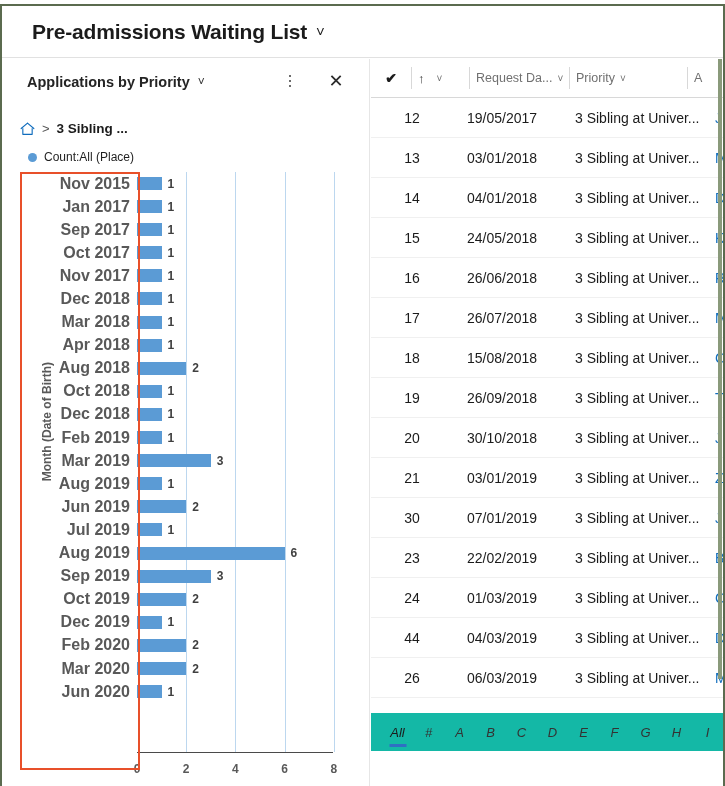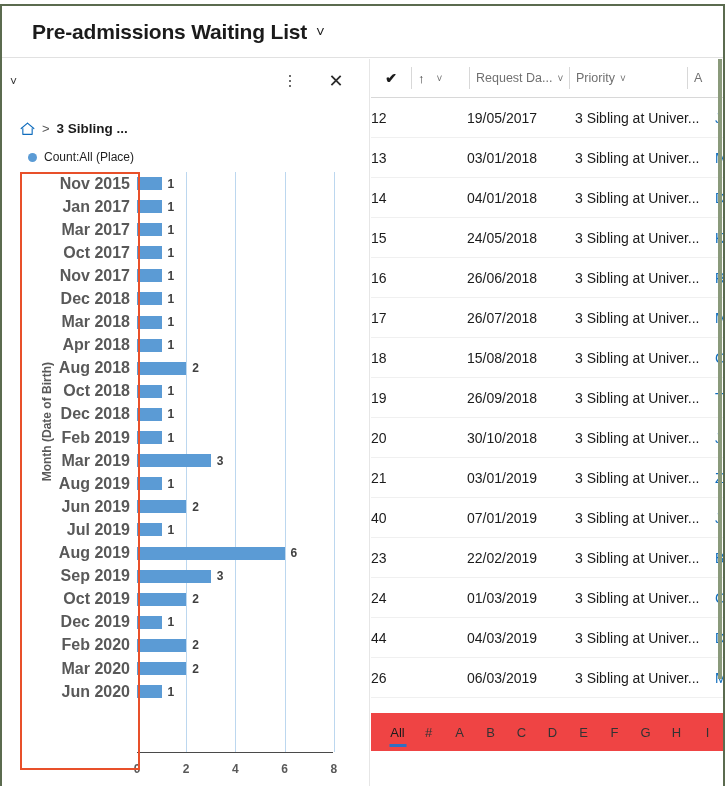--- a/index.html
+++ b/index.html
@@ -331,21 +331,21 @@
     border-bottom: 1px solid #f0f0f0;
     display: flex;
     align-items: center;
     font-size: 14px;
     color: #1b1b1b;
     box-sizing: border-box;
     cursor: pointer;
   }
   .cell-idx {
     width: 90px;
-    text-align: left;
+    text-align: center;
     padding-right: 8px;
     box-sizing: border-box;
   }
   .cell-date {
     width: 110px;
     box-sizing: border-box;
     padding-left: 6px;
   }
   .cell-pri {
     width: 143px;
@@ -360,26 +360,27 @@
     white-space: nowrap;
     overflow: hidden;
     padding-left: 1px;
   }
   .alpha-bar {
     position: absolute;
     left: 0;
     top: 654px;
     width: 352px;
     height: 38px;
-    background: #ef4444;
+    background: #14b8a6;
     display: flex;
     align-items: center;
     padding-left: 11px;
     box-sizing: border-box;
     overflow: hidden;
+    font-style: italic;
   }
   .alpha {
     width: 31px;
     text-align: center;
     font-size: 13px;
     color: #333;
     cursor: pointer;
     position: relative;
     flex: 0 0 auto;
   }
@@ -427,20 +428,21 @@
 <div class="window">
 
   <div class="titlebar">
     <span class="app-title">Pre-admissions Waiting List</span>
     <span class="title-chevron">˅</span>
   </div>
 
   <div class="chart-panel">
 
     <div class="chart-header">
+      <span class="chart-title">Applications by Priority</span>
       <span class="chart-title-chevron">˅</span>
       <div class="chart-header-actions">
         <span class="icon-btn">
           <span class="ellipsis-v">
               <i></i>
               <i></i>
               <i></i>
             </span>
         </span>
         <span class="icon-btn">
@@ -479,21 +481,21 @@
             <div class="row-label">Nov 2015</div>
             <div class="bar" style="width: 24.6px;"></div>
             <div class="bar-value" style="left: 165.6px;">1</div>
           </div>
           <div class="row">
             <div class="row-label">Jan 2017</div>
             <div class="bar" style="width: 24.6px;"></div>
             <div class="bar-value" style="left: 165.6px;">1</div>
           </div>
           <div class="row">
-            <div class="row-label">Mar 2017</div>
+            <div class="row-label">Sep 2017</div>
             <div class="bar" style="width: 24.6px;"></div>
             <div class="bar-value" style="left: 165.6px;">1</div>
           </div>
           <div class="row">
             <div class="row-label">Oct 2017</div>
             <div class="bar" style="width: 24.6px;"></div>
             <div class="bar-value" style="left: 165.6px;">1</div>
           </div>
           <div class="row">
             <div class="row-label">Nov 2017</div>
@@ -679,21 +681,21 @@
           <div class="cell-pri">3 Sibling at Univer...</div>
           <div class="cell-name">J</div>
         </div>
         <div class="grid-row">
           <div class="cell-idx">21</div>
           <div class="cell-date">03/01/2019</div>
           <div class="cell-pri">3 Sibling at Univer...</div>
           <div class="cell-name">Z</div>
         </div>
         <div class="grid-row">
-          <div class="cell-idx">40</div>
+          <div class="cell-idx">30</div>
           <div class="cell-date">07/01/2019</div>
           <div class="cell-pri">3 Sibling at Univer...</div>
           <div class="cell-name">J</div>
         </div>
         <div class="grid-row">
           <div class="cell-idx">23</div>
           <div class="cell-date">22/02/2019</div>
           <div class="cell-pri">3 Sibling at Univer...</div>
           <div class="cell-name">B</div>
         </div>

